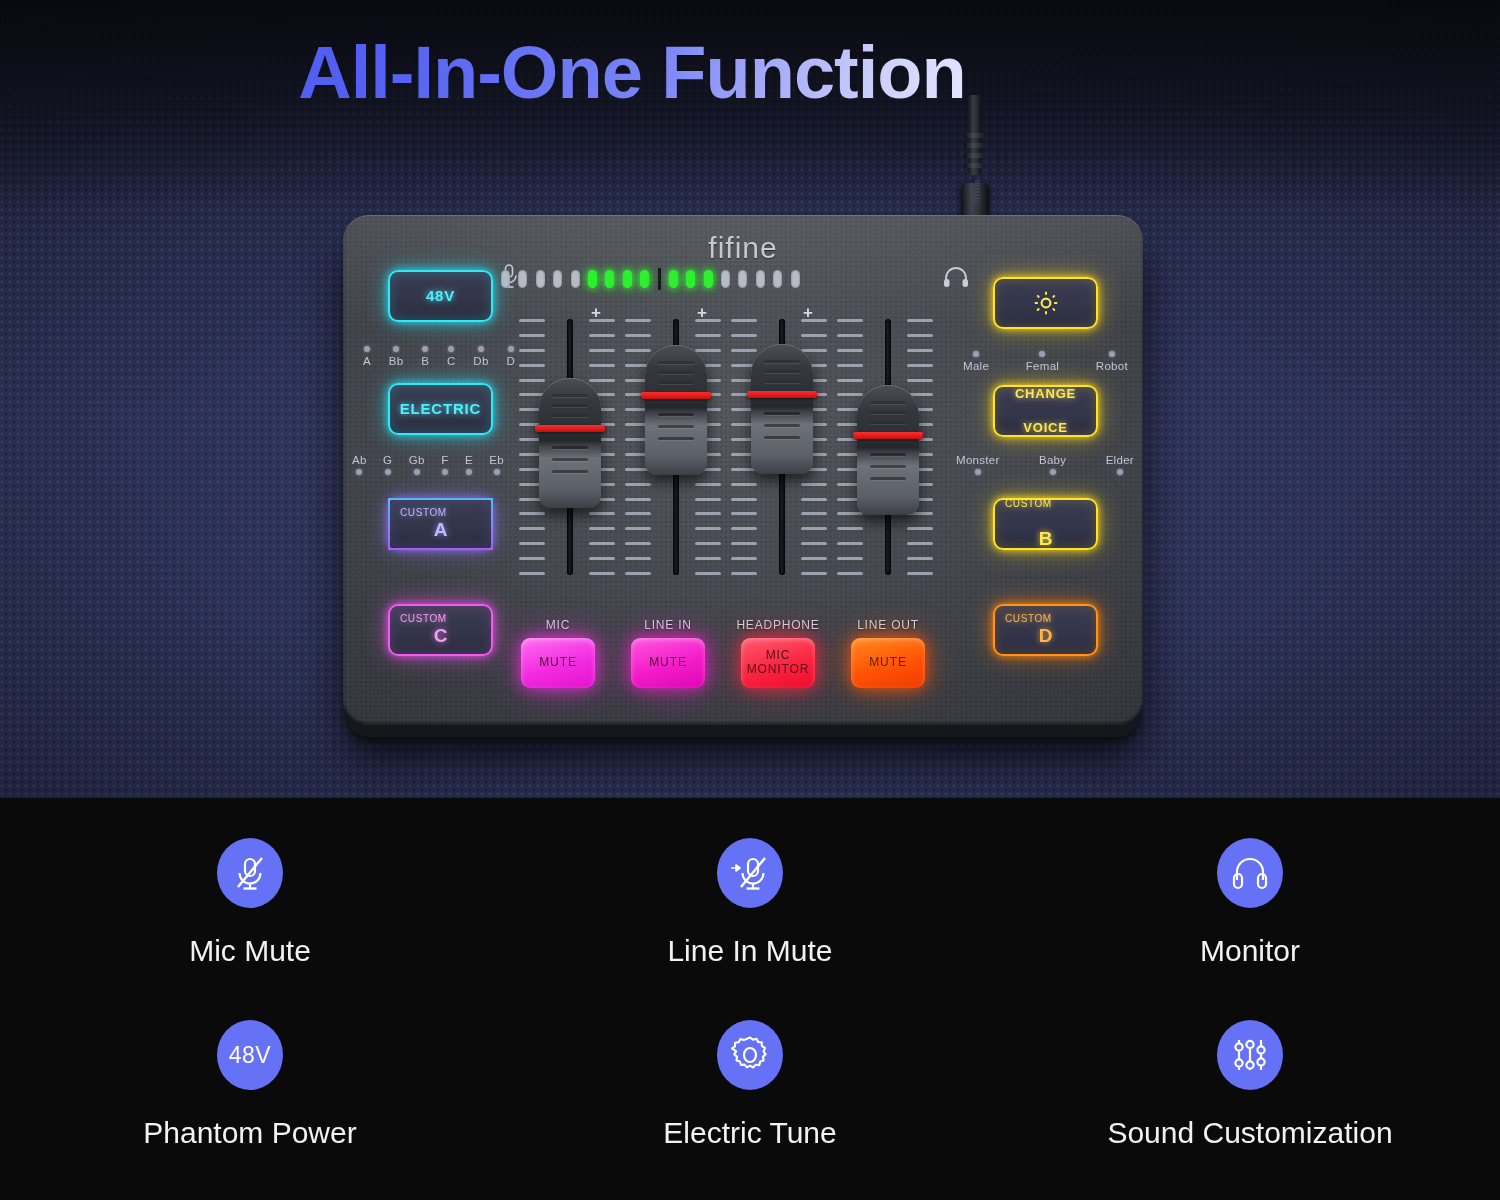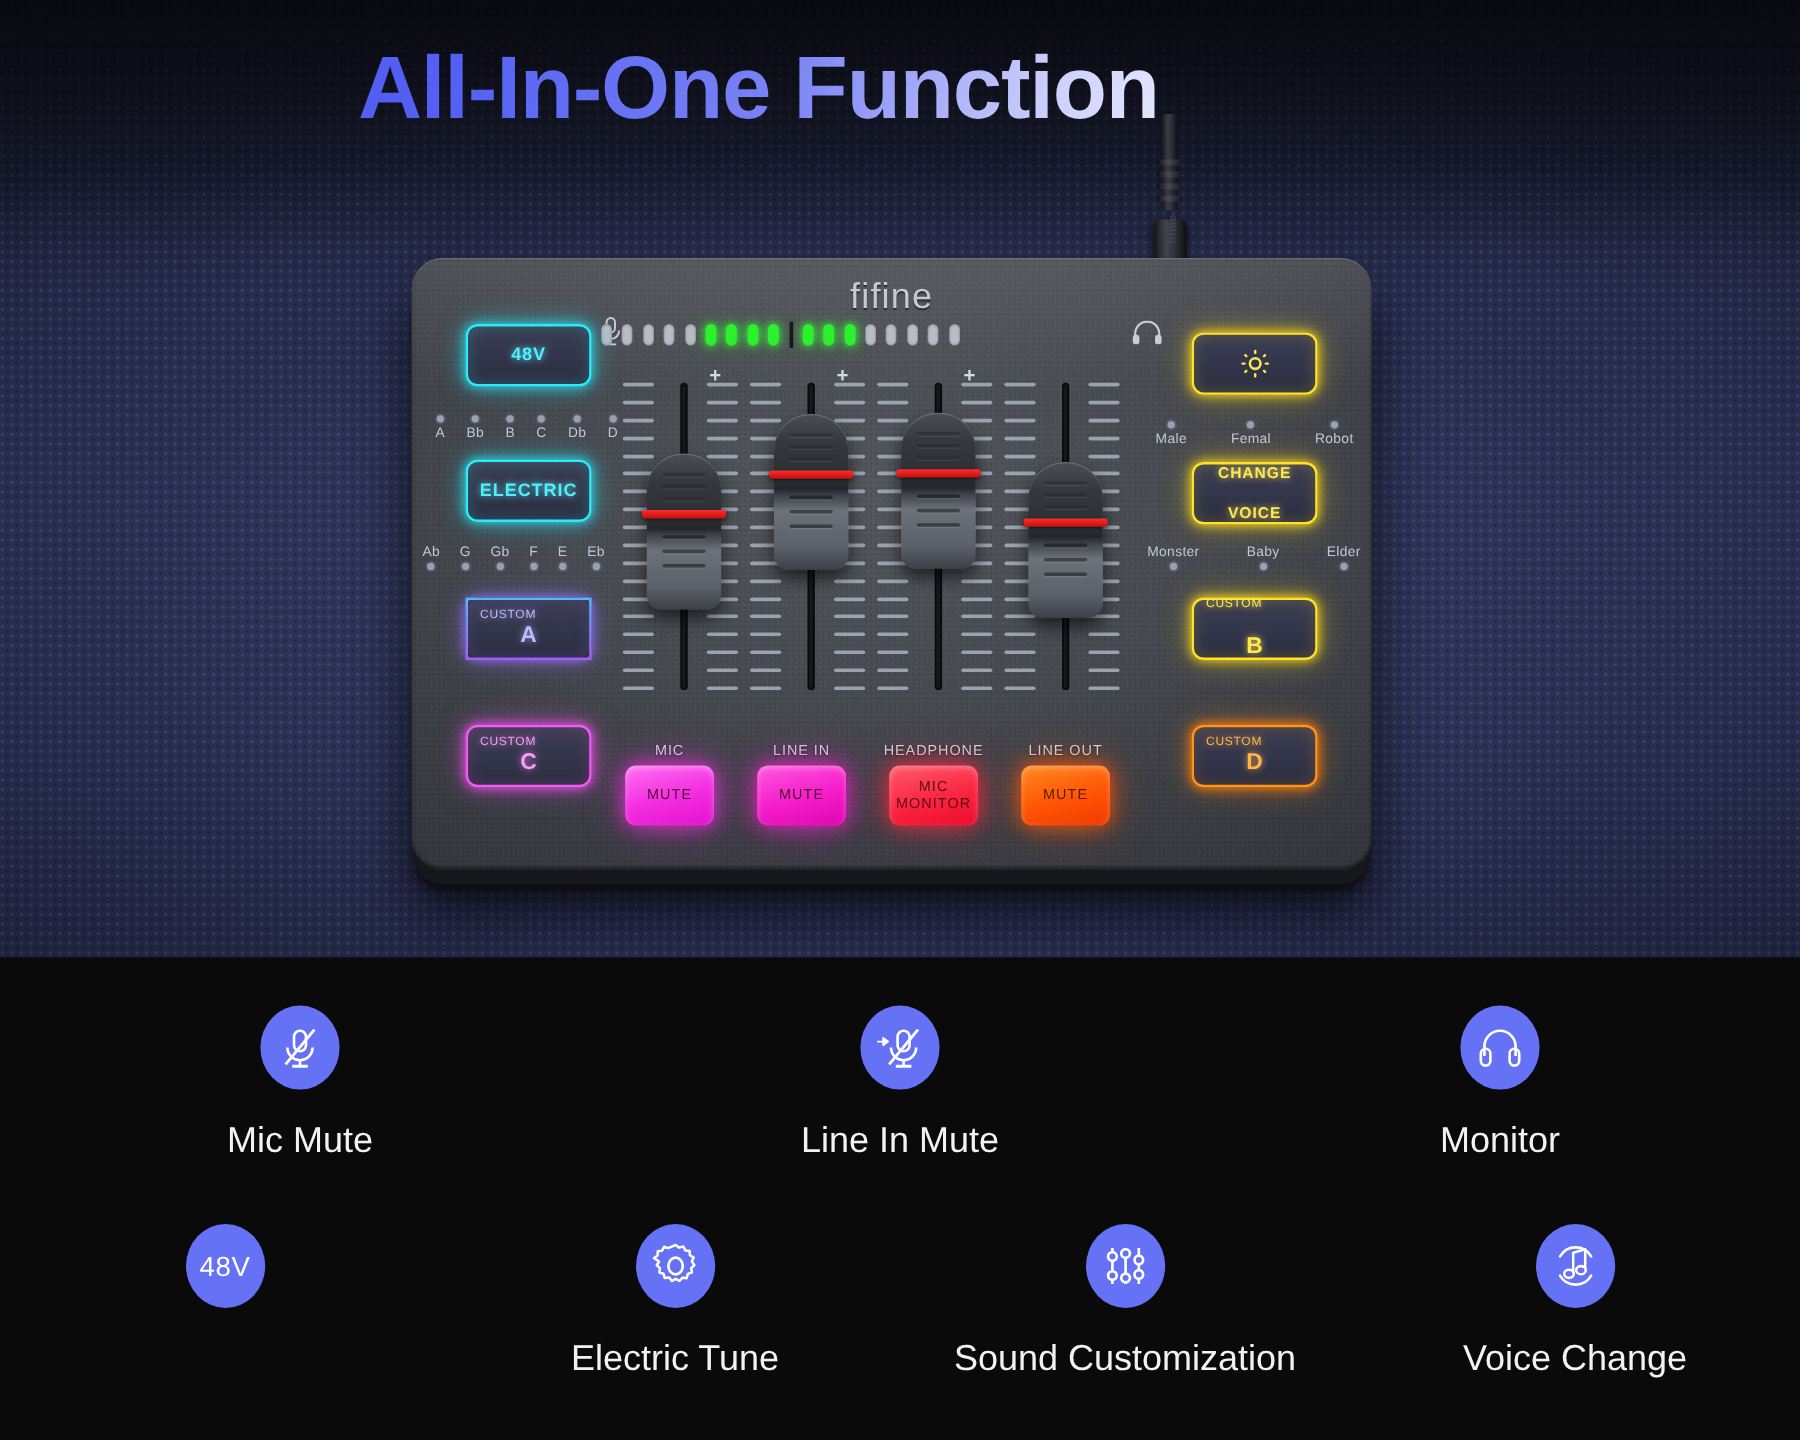--- a/index.html
+++ b/index.html
@@ -659,20 +659,21 @@
     </svg>
         </div>
         <div class="flabel">Monitor</div>
       </div>
     </div>
   <div class="frow" id="frow2" style="top:222px;">
       <div class="fcell">
         <div class="fcircle" style="background: rgb(101, 114, 245);">
           <span class="v48">48V</span>
         </div>
+        <div class="flabel">Phantom Power</div>
       </div>
       <div class="fcell">
         <div class="fcircle" style="background: rgb(101, 114, 245);">
           <svg width="42" height="42" viewBox="0 0 42 42">
       <path d="M21 3.5l3 2.2 3.5-1 1.6 3.3 3.6.4.2 3.6 3.1 1.9-1.4 3.4 2 3-2.6 2.5.6 3.6-3.4 1.2-1 3.5-3.6-.3-2.4 2.7-3.1-1.8-3.2 1.7-2.3-2.8-3.6.4-1.1-3.5-3.4-1.1.5-3.6-2.7-2.4 1.9-3.1L3 14.3l3-2 .1-3.6 3.6-.5L11.4 5l3.4 1.1z" fill="none" stroke="#fff" stroke-width="2.1" stroke-linejoin="round"></path>
       <ellipse cx="21" cy="21" rx="6" ry="7" fill="none" stroke="#fff" stroke-width="2.2"></ellipse>
     </svg>
         </div>
         <div class="flabel">Electric Tune</div>
       </div>
@@ -685,26 +686,14 @@
       <circle cx="9" cy="12" r="3.6" fill="#6572f5" stroke="#fff" stroke-width="2.2"></circle>
       <circle cx="20" cy="9.5" r="3.6" fill="#6572f5" stroke="#fff" stroke-width="2.2"></circle>
       <circle cx="31" cy="15" r="3.6" fill="#6572f5" stroke="#fff" stroke-width="2.2"></circle>
       <circle cx="9" cy="28" r="3.6" fill="#6572f5" stroke="#fff" stroke-width="2.2"></circle>
       <circle cx="20" cy="30" r="3.6" fill="#6572f5" stroke="#fff" stroke-width="2.2"></circle>
       <circle cx="31" cy="27" r="3.6" fill="#6572f5" stroke="#fff" stroke-width="2.2"></circle>
     </svg>
         </div>
         <div class="flabel">Sound Customization</div>
       </div>
-      <div class="fcell">
-        <div class="fcircle" style="background: rgb(101, 114, 245);">
-          <svg width="44" height="44" viewBox="0 0 44 44">
-      <path d="M9 14A15 15 0 0 1 35 14" fill="none" stroke="#fff" stroke-width="2.1" stroke-linecap="round"></path>
-      <path d="M9 30a15 15 0 0 0 26 0" fill="none" stroke="#fff" stroke-width="2.1" stroke-linecap="round"></path>
-      <path d="M20 28V11l10-3v17" fill="none" stroke="#fff" stroke-width="2.1" stroke-linejoin="round"></path>
-      <ellipse cx="16.5" cy="28.5" rx="4" ry="3.4" fill="none" stroke="#fff" stroke-width="2.1"></ellipse>
-      <ellipse cx="26.5" cy="25.5" rx="4" ry="3.4" fill="none" stroke="#fff" stroke-width="2.1"></ellipse>
-    </svg>
-        </div>
-        <div class="flabel">Voice Change</div>
-      </div>
     </div>
 </div>
 
 </body></html>

